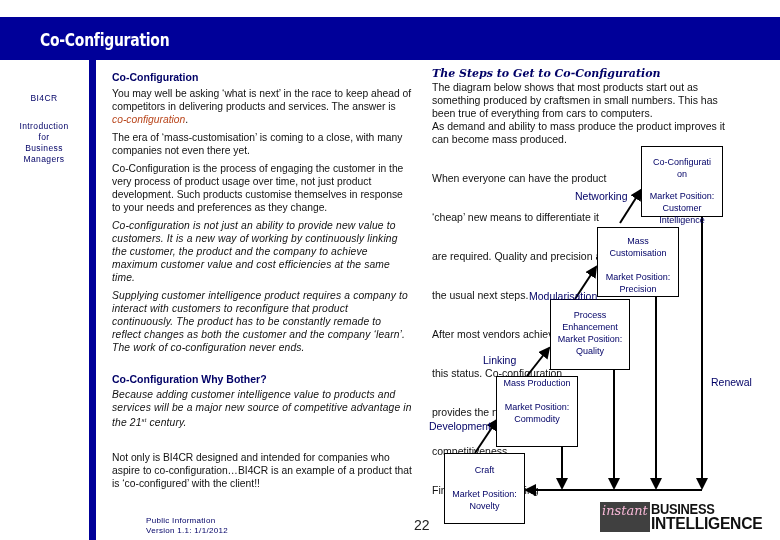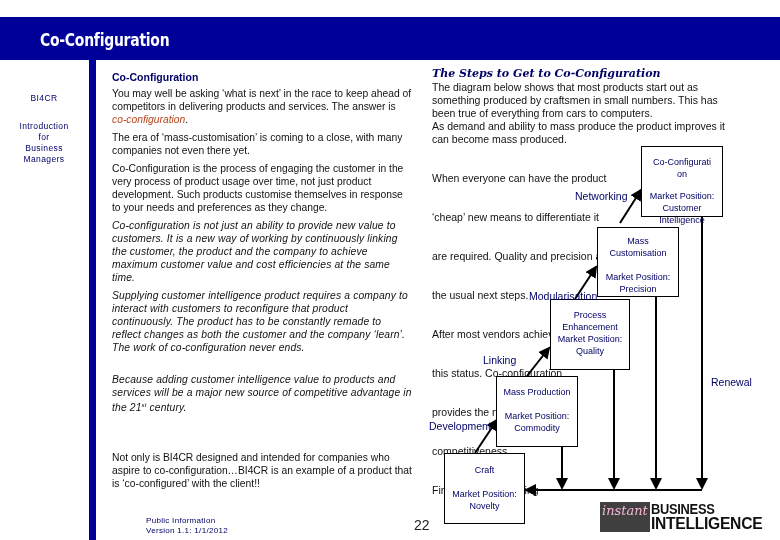--- a/index.html
+++ b/index.html
@@ -87,20 +87,21 @@
 <div class="col-left" style="top:71px;">
   <div class="h-blue" style="margin-bottom:4px;">Co-Configuration</div>
   <div class="para" style="margin-bottom:5px;"><span>You may well be asking ‘what is next’ in the race to keep ahead of competitors in delivering products and services. The answer is </span><span class="accent">co-configuration</span><span>.</span></div>
   <div class="para" style="margin-bottom:5px;">The era of ‘mass-customisation’ is coming to a close, with many companies not even there yet.</div>
   <div class="para" style="margin-bottom:5px;">Co-Configuration is the process of engaging the customer in the very process of product usage over time, not just product development. Such products customise themselves in response to your needs and preferences as they change.</div>
   <div class="para ital" style="margin-bottom:5px;">Co-configuration is not just an ability to provide new value to customers. It is a new way of working by continuously linking the customer, the product and the company to achieve maximum customer value and cost efficiencies at the same time.</div>
   <div class="para ital">Supplying customer intelligence product requires a company to interact with customers to reconfigure that product continuously. The product has to be constantly remade to reflect changes as both the customer and the company ‘learn’.  The work of co-configuration never ends.</div>
 </div>
 
 <div class="col-left" style="top:373px;">
+  <div class="h-blue" style="margin-bottom:3px;">Co-Configuration Why Bother?</div>
   <div class="para ital"><span>Because adding customer intelligence value to products and services will be a major new source of competitive advantage in the 21</span><sup style="font-size:6px;">st</sup><span> century.</span></div>
 </div>
 <div class="col-left para" style="top:451px;">Not only is BI4CR designed and intended for companies who aspire to co-configuration…BI4CR is an example of a product that is ‘co-configured’ with the client!!</div>
 
 <div class="footer-meta">
   <div>Public Information</div>
   <div>Version 1.1: 1/1/2012</div>
 </div>
 <div class="page-num">22</div>
 
@@ -150,21 +151,21 @@
 
   <line x1="702" y1="490" x2="526" y2="490" stroke="#000" stroke-width="2" marker-end="url(#ah)"></line>
 </svg>
 
 <div class="box" style="left:444px; top:453px; width:81px; height:71px; padding-top:10px;">
   <div>Craft</div>
   <div style="height:12px;"></div>
   <div>Market Position:</div>
   <div>Novelty</div>
 </div>
-<div class="box" style="left:496px; top:376px; width:82px; height:71px; padding-top:9px;">
+<div class="box" style="left:496px; top:376px; width:82px; height:71px; ">
   <div>Mass Production</div>
   <div style="height:12px;"></div>
   <div>Market Position:</div>
   <div>Commodity</div>
 </div>
 <div class="box" style="left:550px; top:299px; width:80px; height:71px; padding-top:9px;">
   <div style="width:60px; margin:0 auto;">Process Enhancement</div>
   <div>Market Position:</div>
   <div>Quality</div>
 </div>

